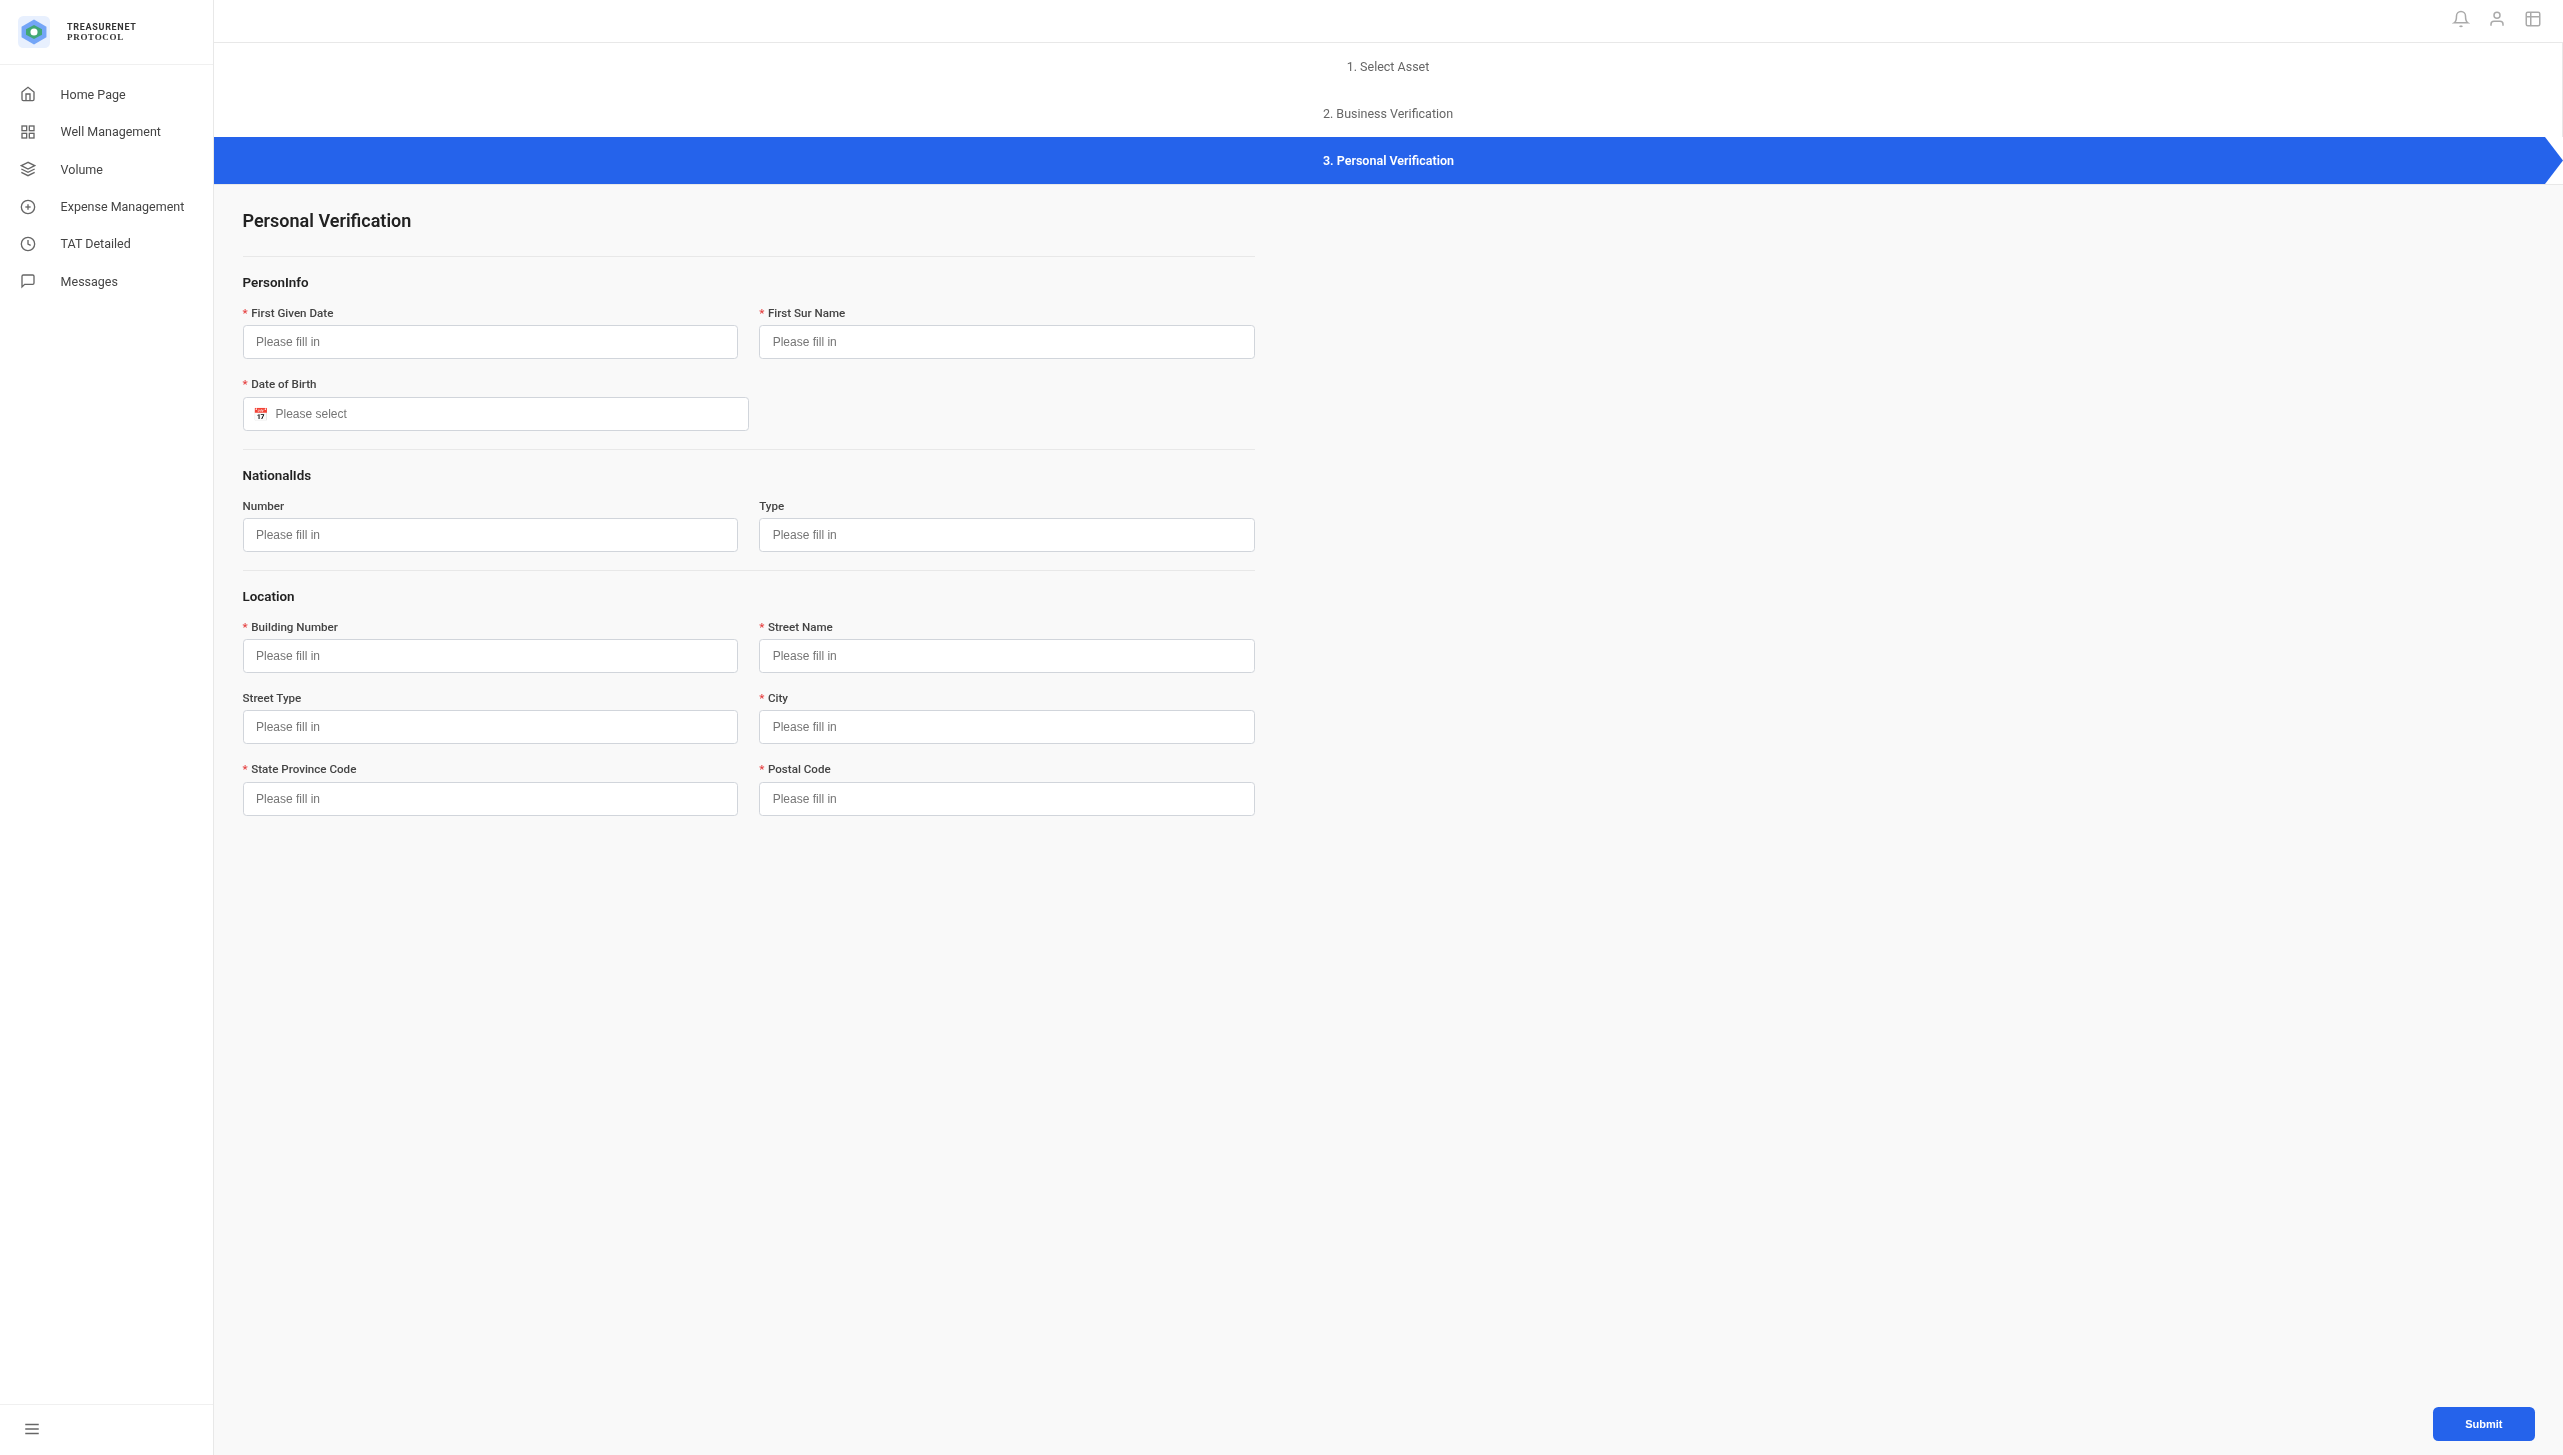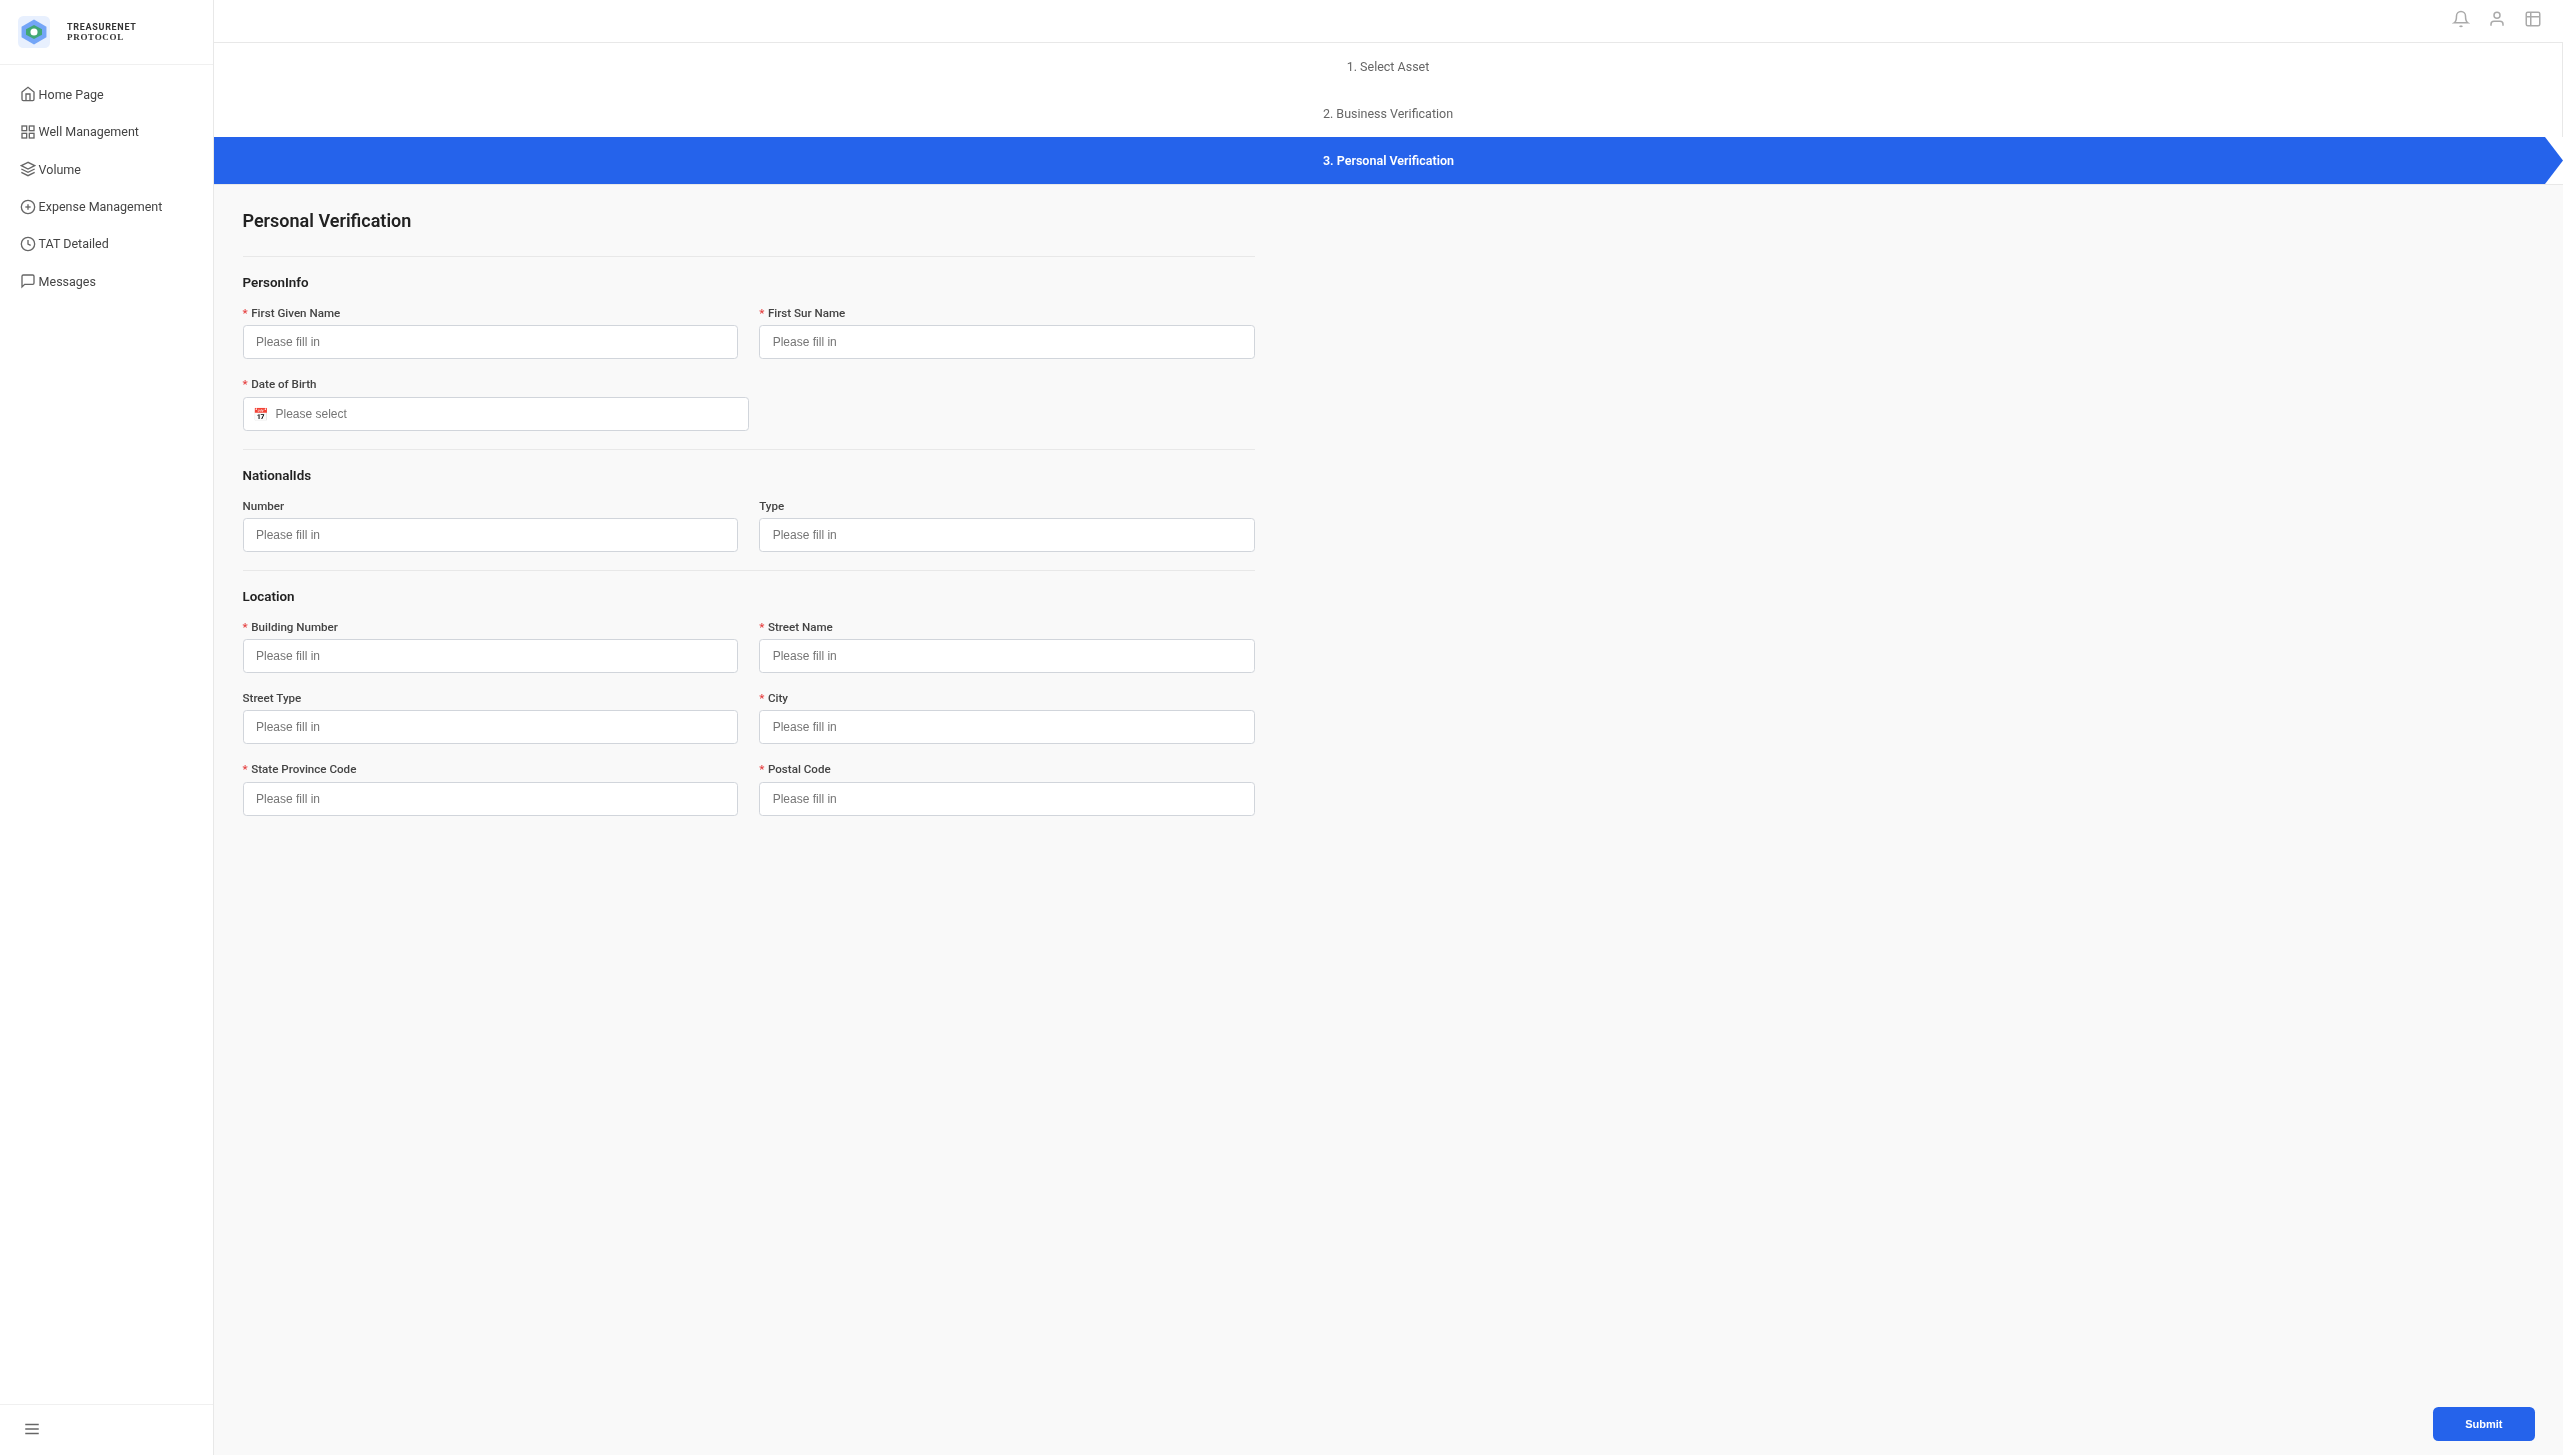--- a/index.html
+++ b/index.html
@@ -28,21 +28,21 @@
       height: 32px;
     }
     .nav-list {
       list-style: none;
       padding: 10.7px 0;
       flex: 1;
     }
     .nav-item {
       display: flex;
       align-items: center;
-      gap: 3px;
+      gap: 25px;
       padding: 10.7px 19.6px;
       cursor: pointer;
       font-size: 12.5px;
       color: #444;
       transition: background 0.15s;
     }
     .nav-item .nav-icon { width: 16px; height: 16px; color: #666; flex-shrink: 0; }
     .sidebar-footer {
       padding: 10.7px 19.6px;
       border-top: 0.9px solid #f0f0f0;
@@ -321,21 +321,21 @@
 
     <div class="form-area">
       <h1 class="page-title">Personal Verification</h1>
 
       <hr class="section-divider">
       <div class="section-title">PersonInfo</div>
 
       <div class="form-row">
         <div class="form-group">
           <label class="form-label">
-            <span class="required">*</span><span>First Given Name</span>
+            <span class="required">*</span><span>First Given Date</span>
           </label>
           <input type="text" class="form-input" placeholder="Please fill in" style="">
         </div>
         <div class="form-group">
           <label class="form-label">
             <span class="required">*</span><span>First Sur Name</span>
           </label>
           <input type="text" class="form-input" placeholder="Please fill in" style="">
         </div>
       </div>

